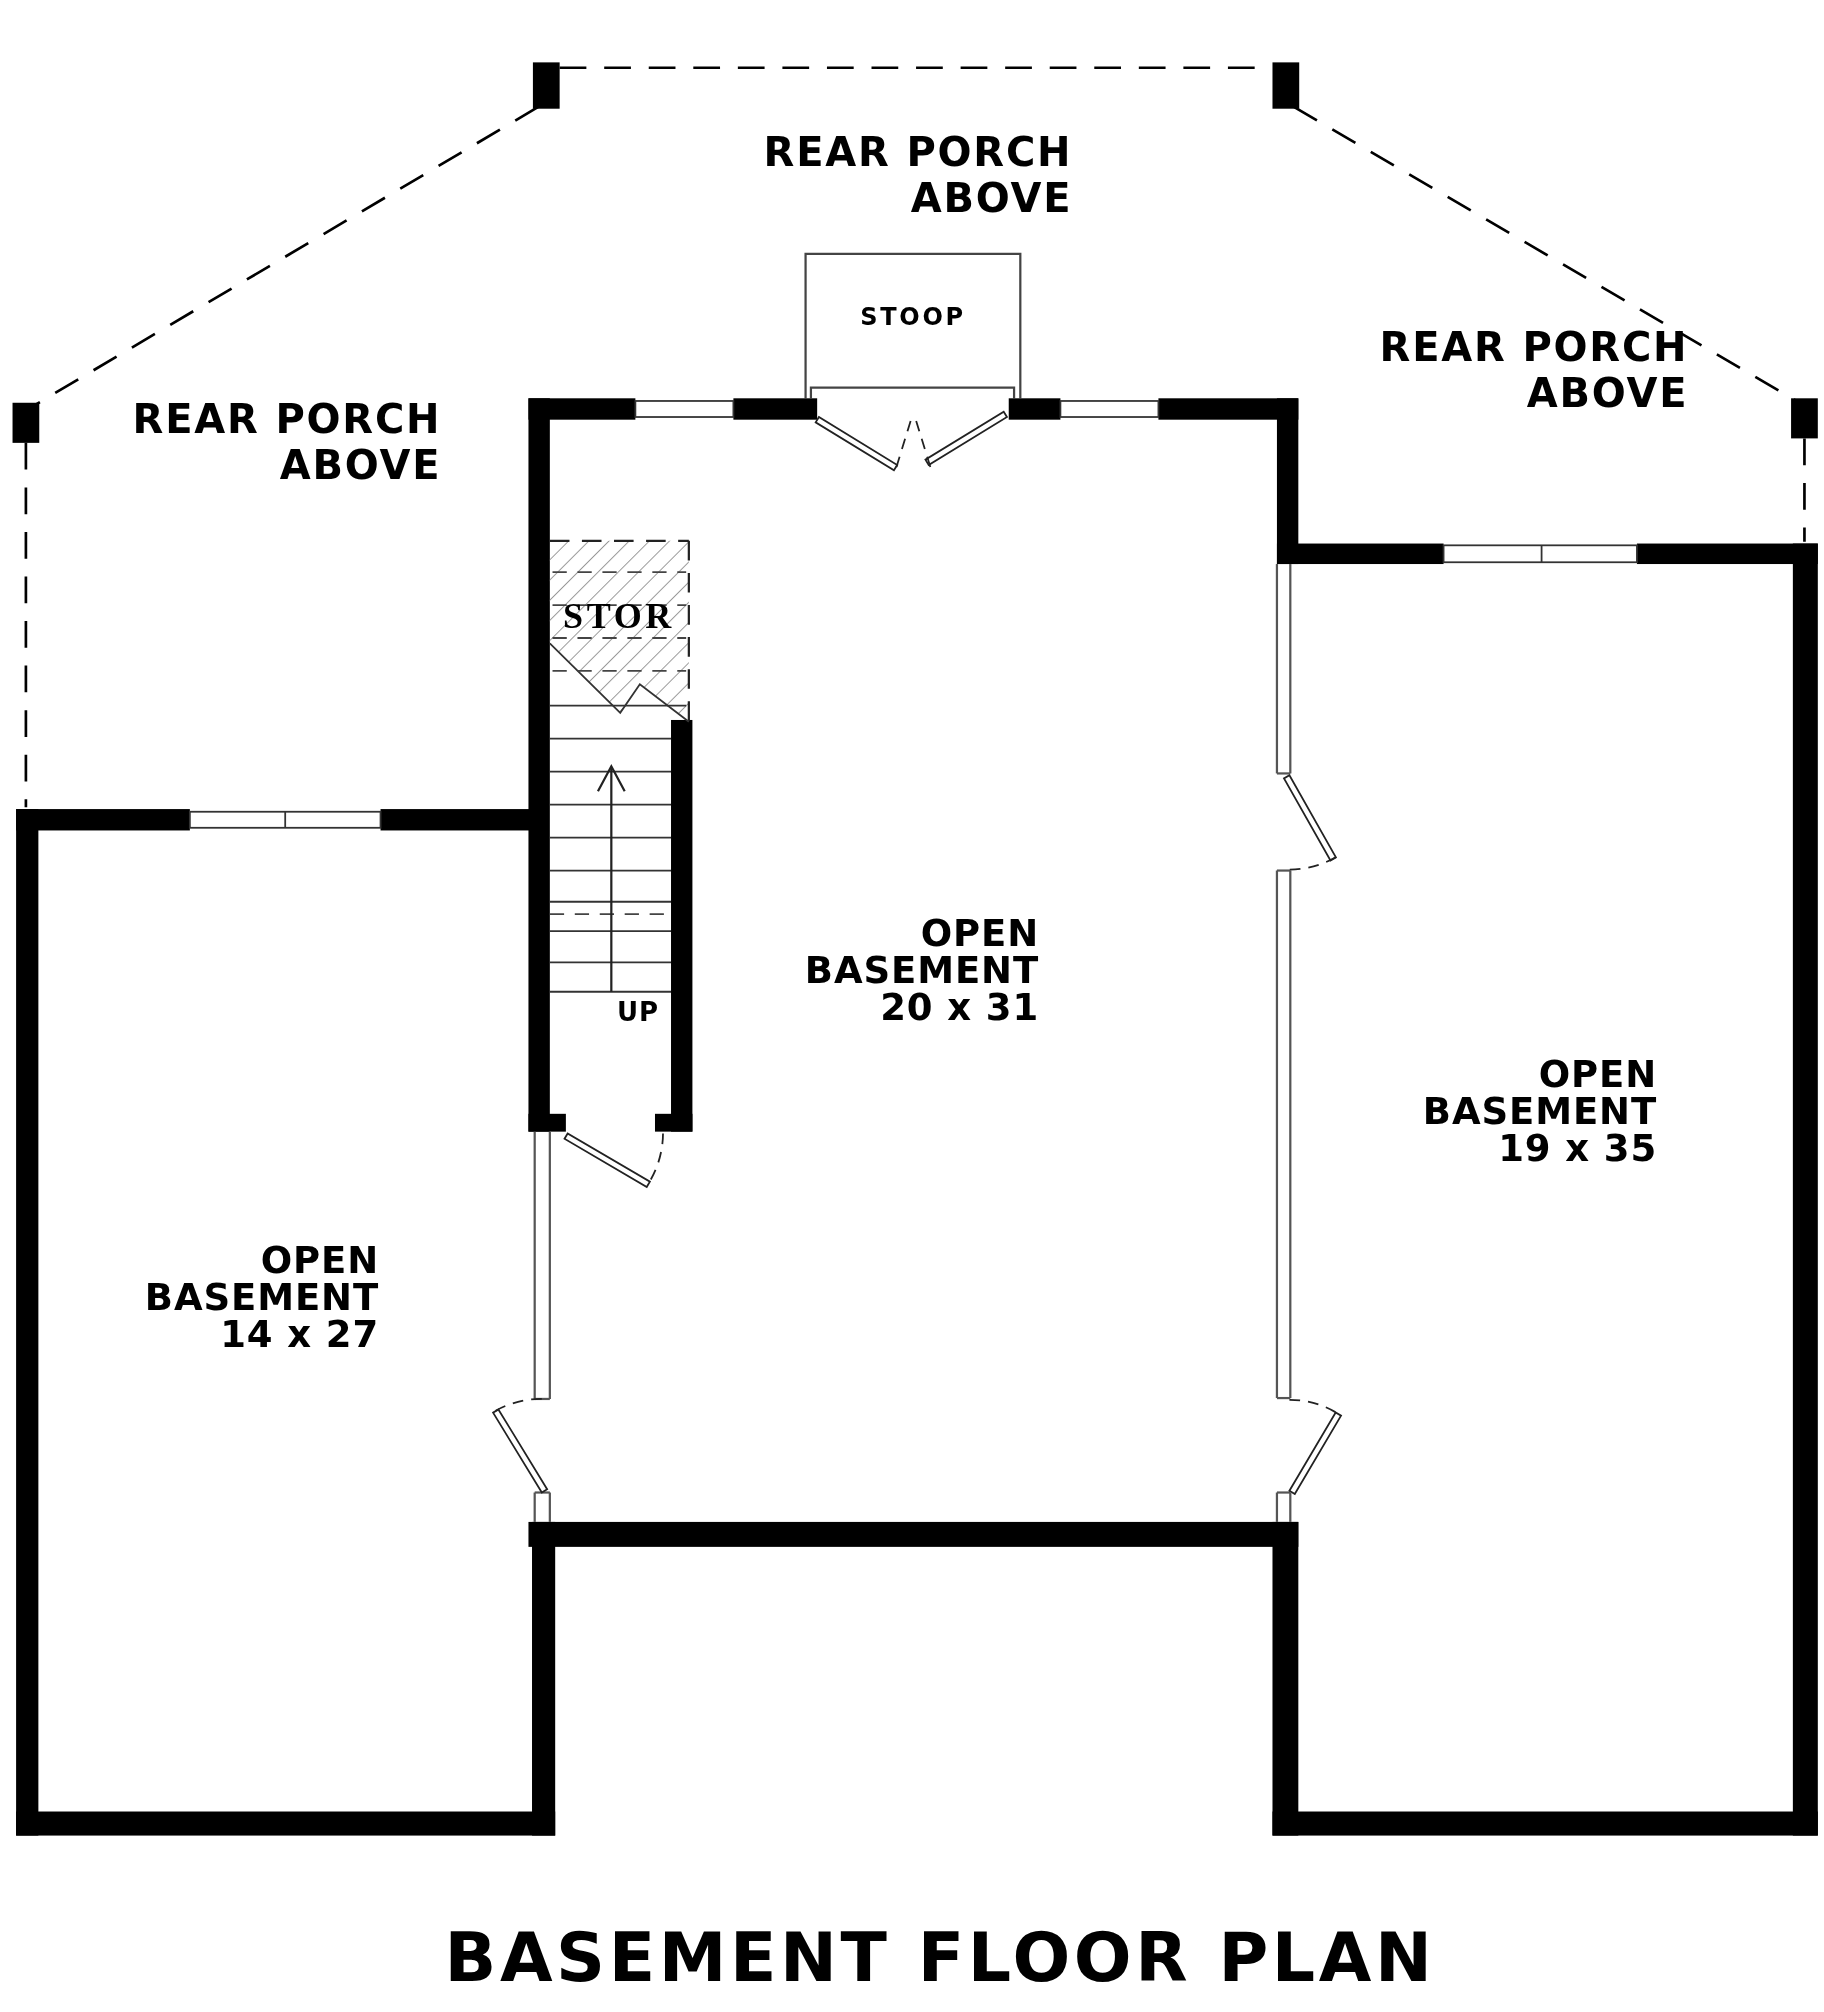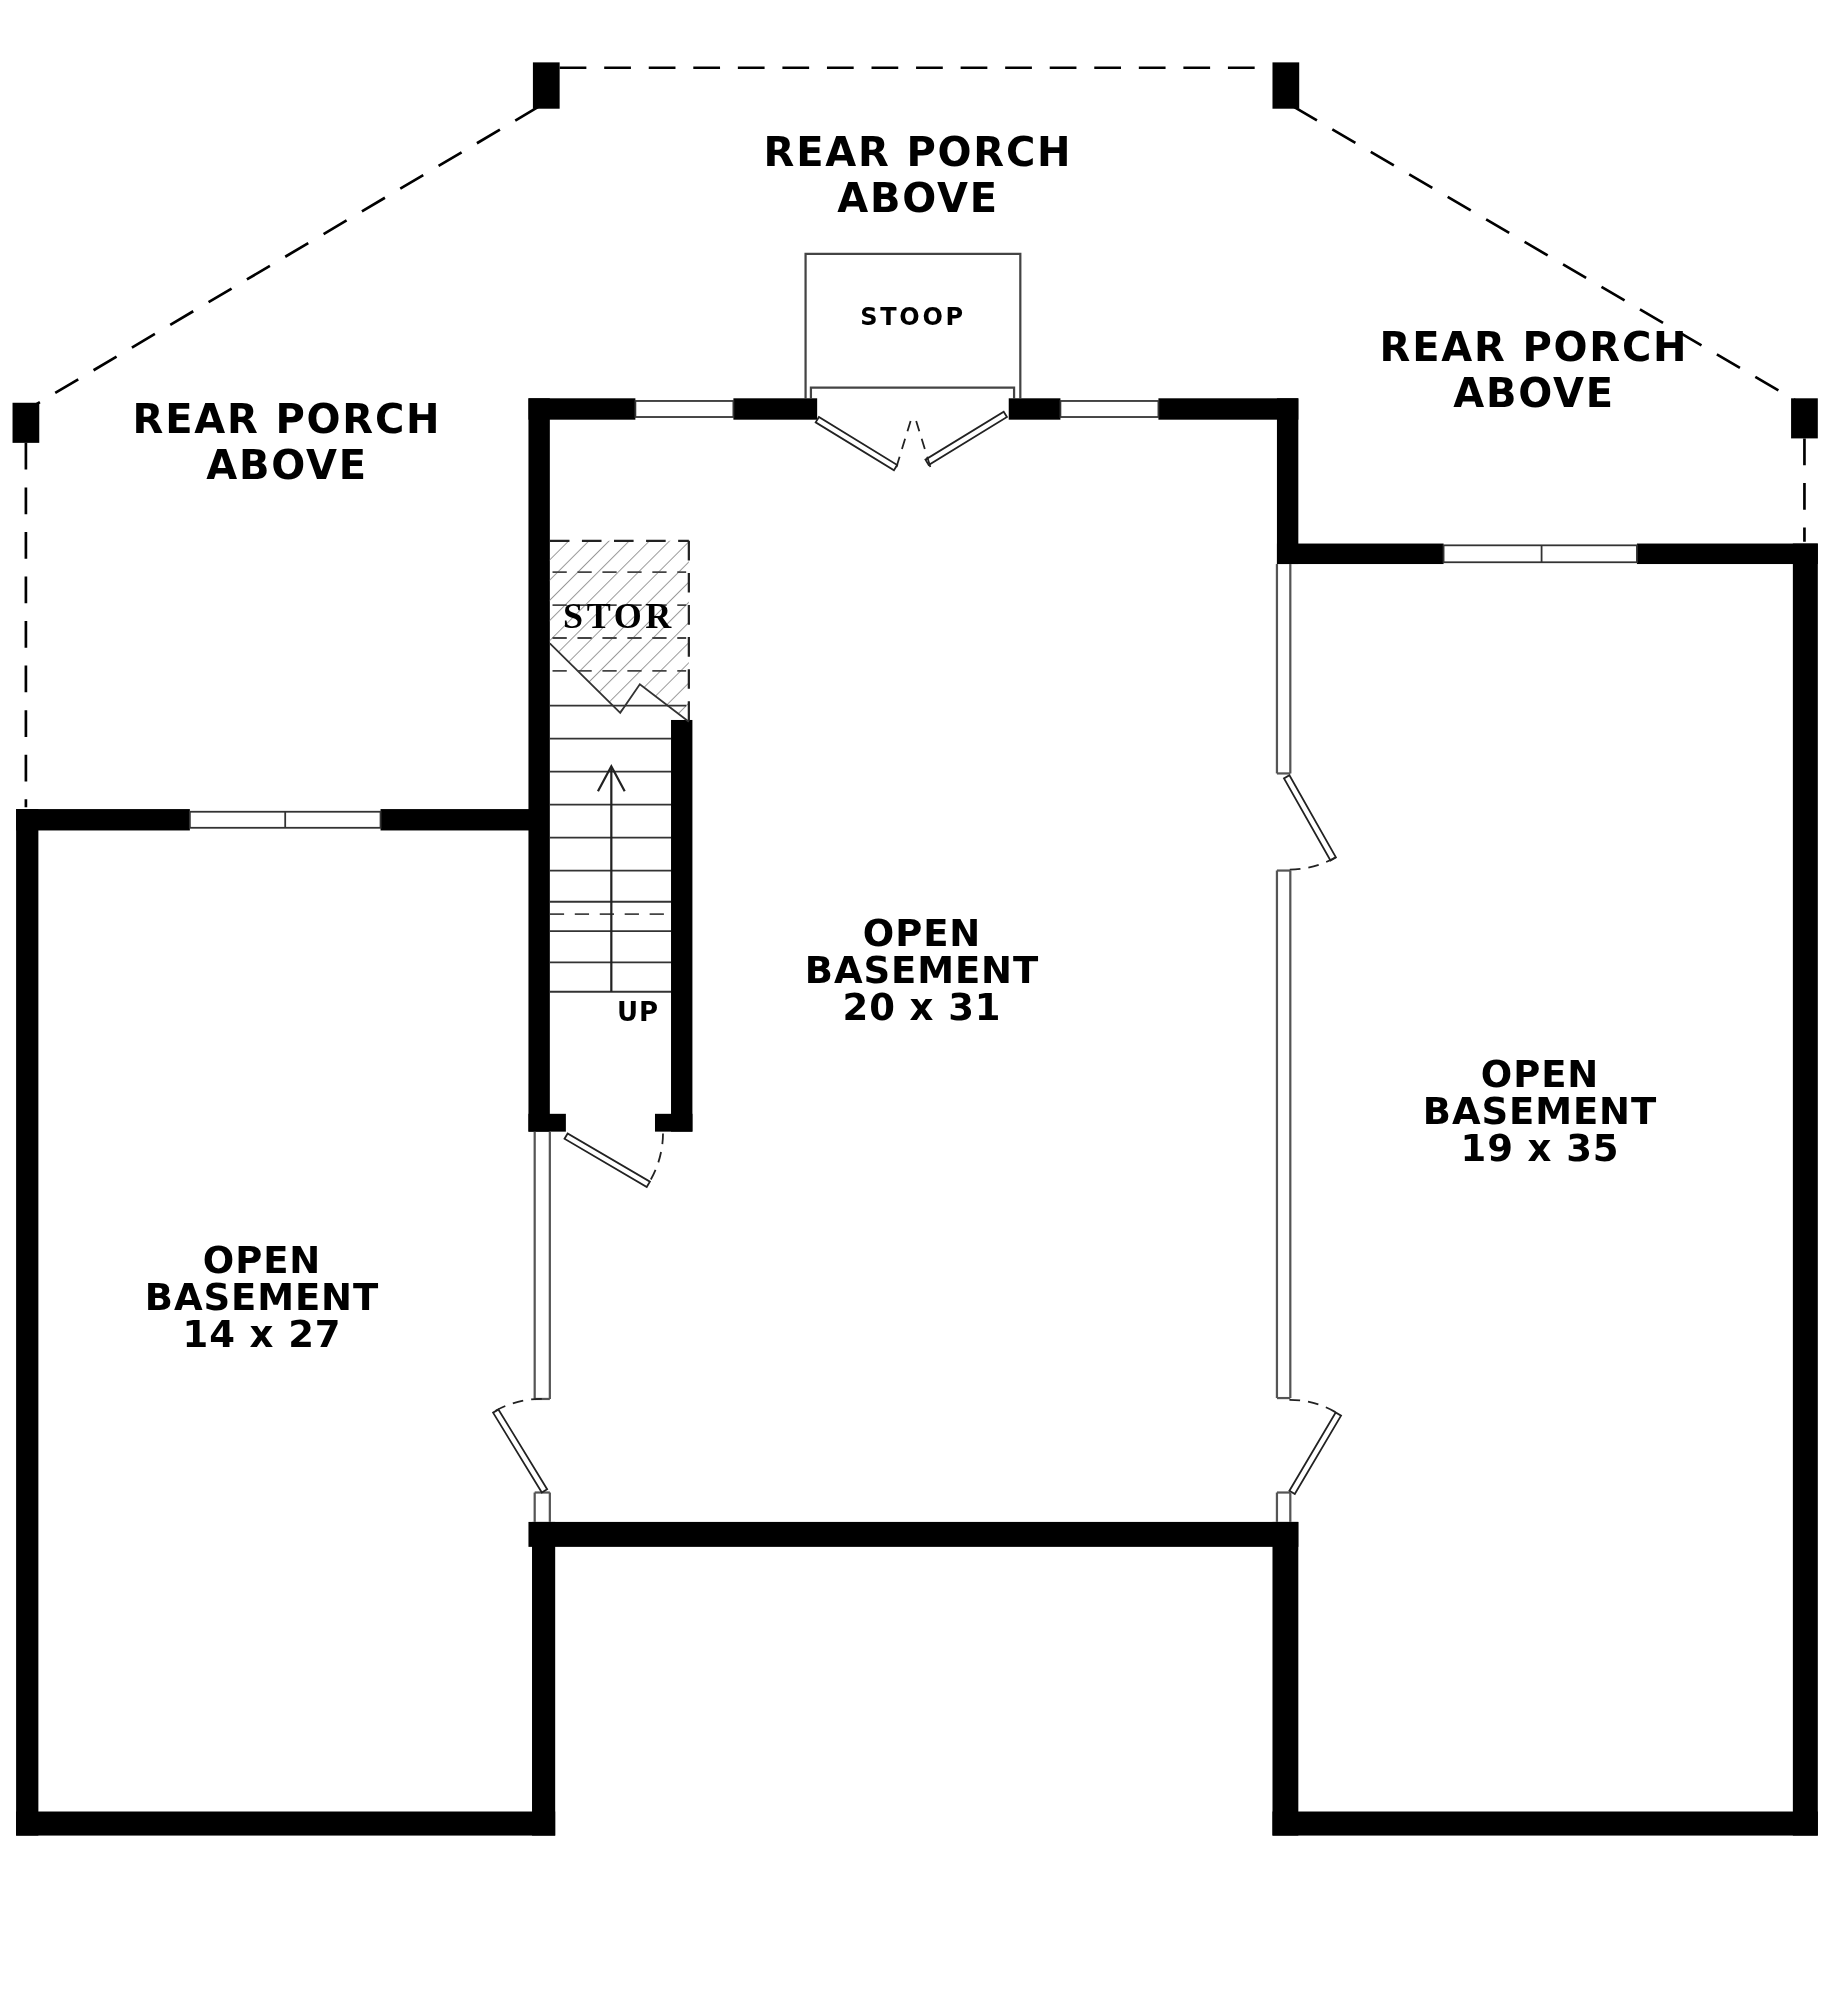--- a/index.html
+++ b/index.html
@@ -8,21 +8,21 @@
     width:1825px;height:2012px;
     background:var(--bg,#ffffff);
     font-family:"DejaVu Sans","Liberation Sans",sans-serif;
     color:var(--ink,#111);
     overflow:hidden;
   }
   .plan svg{position:absolute;left:0;top:0;}
   .lbl{
     position:absolute;
     transform:translate(-50%,-50%);
-    text-align:center;
+    text-align:right;
     font-weight:bold;
     color:var(--ink,#111);
     white-space:nowrap;
     letter-spacing:1.8px;
   }
   .porch-lbl{font-size:40px;line-height:46px;}
   .room-lbl{font-size:37px;line-height:37px;letter-spacing:0.9px;}
   .stoop-lbl{font-size:24px;letter-spacing:2.7px;}
   .stor-lbl{font-size:36px;letter-spacing:3.6px;}
   .up-lbl{font-size:26px;letter-spacing:0.9px;}
@@ -202,14 +202,15 @@
     <div>OPEN</div>
     <div>BASEMENT</div>
     <div>19 x 35</div>
   </div>
   <div class="lbl room-lbl" style="left:262px;top:1297px;">
     <div>OPEN</div>
     <div>BASEMENT</div>
     <div>14 x 27</div>
   </div>
 
+  <div class="lbl title-lbl" style="left:940px;top:1957px;">BASEMENT FLOOR PLAN</div>
 </div>
 
 
 </body></html>

